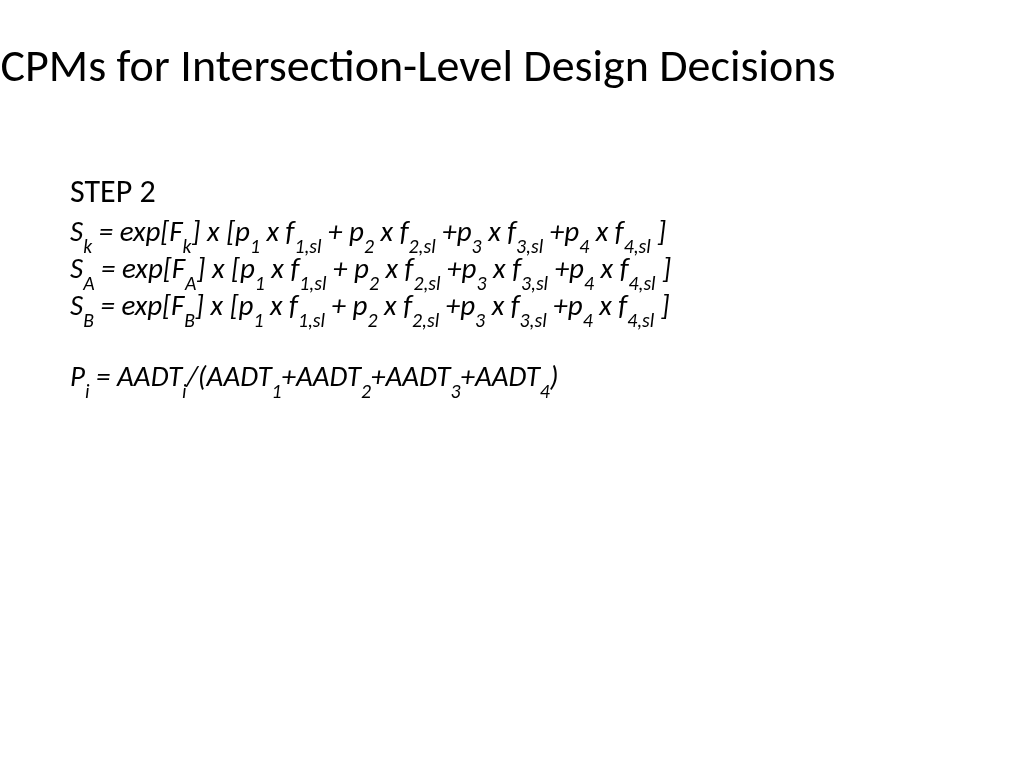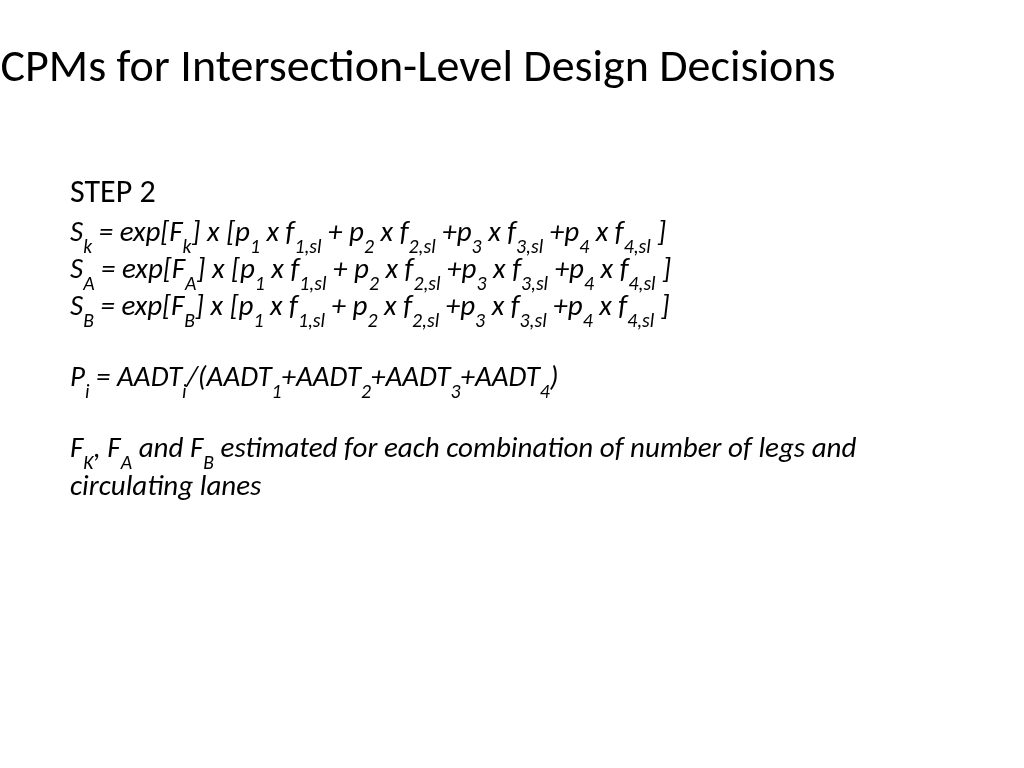--- a/index.html
+++ b/index.html
@@ -66,16 +66,15 @@
 
     <div class="formula"><span>S</span><sub>B</sub><span> = exp[F</span><sub>B</sub><span>] x [p</span><sub>1</sub><span> x f</span><sub>1,sl</sub><span> + p</span><sub>2</sub><span> x f</span><sub>2,sl</sub><span> +p</span><sub>3</sub><span> x f</span><sub>3,sl</sub><span> +p</span><sub>4</sub><span> x f</span><sub>4,sl</sub><span> ]</span></div>
 
     <div class="gap"></div>
 
     <div class="formula"><span>P</span><sub>i</sub><span> = AADT</span><sub>i</sub><span>/(AADT</span><sub>1</sub><span>+AADT</span><sub>2</sub><span>+AADT</span><sub>3</sub><span>+AADT</span><sub>4</sub><span>)</span></div>
 
 
     <div class="gap"></div>
 
-    <div class="formula"><span>F</span><sub>K</sub><span>, F</span><sub>A</sub><span> and F</span><sub>B</sub><span> estimated for each combination of number of legs and circulating lanes</span></div>
 
   </div>
 </div>
 
 </body></html>

